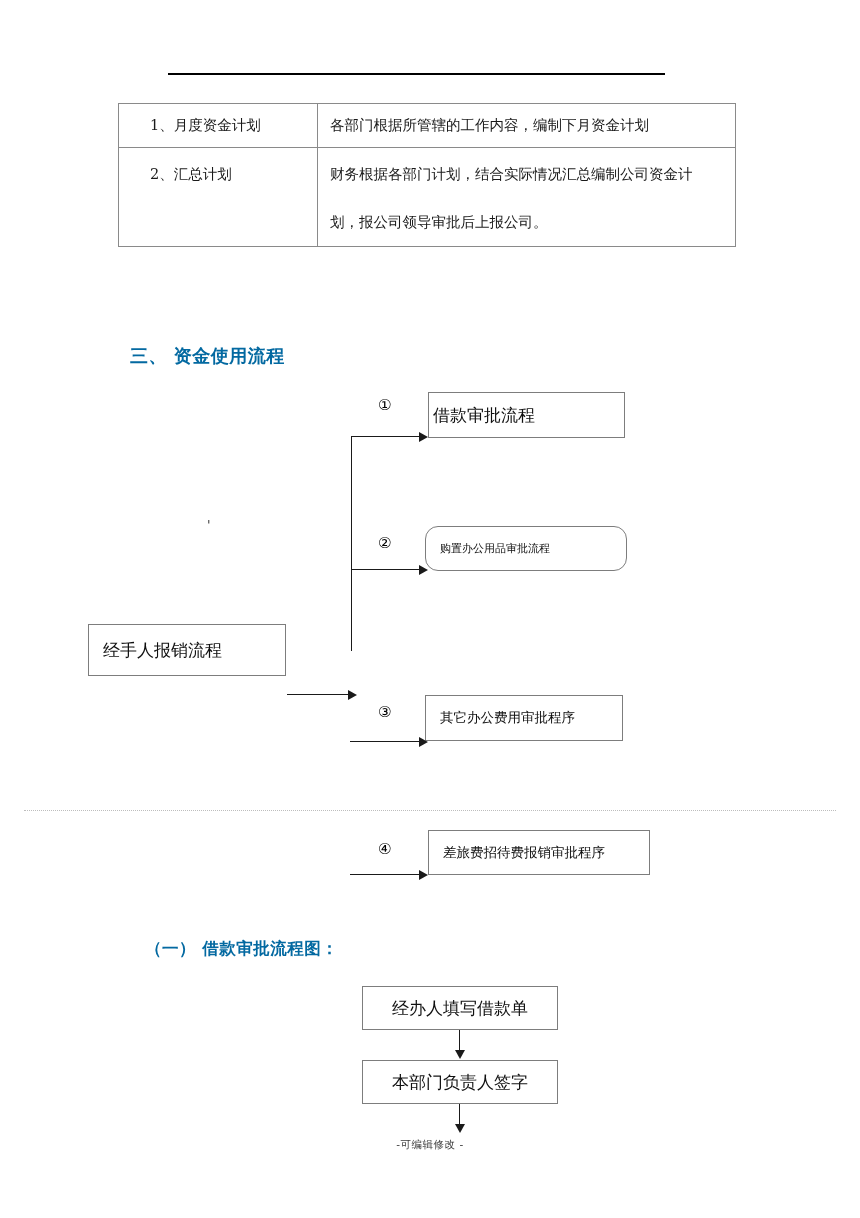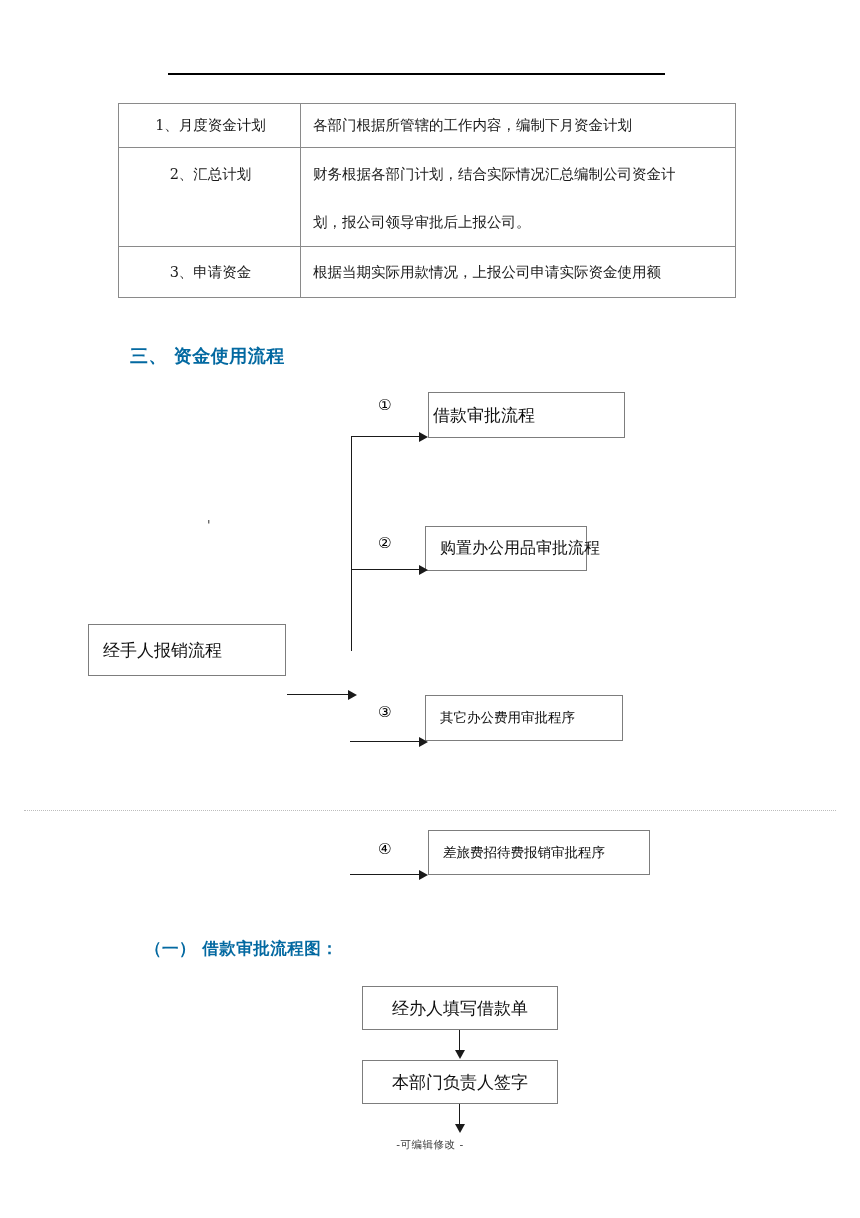--- a/index.html
+++ b/index.html
@@ -43,22 +43,21 @@
     border: 1px solid #8a8a8a;
     padding: 0 12px;
     font-family: "DejaVu Serif", "Liberation Serif", serif;
     font-size: 14.5px;
     line-height: 1.95;
     color: #1a1a1a;
     vertical-align: middle;
   }
   #plan-table td.label {
     width: 155px;
-    padding-left: 14px;
-    text-align: center;
+    padding-left: 31px;
   }
   #plan-table tr.r1 td { height: 43px; }
   #plan-table tr.r2 td { height: 86px; vertical-align: top; padding-top: 12px; }
   #plan-table tr.r3 td { height: 50px; }
   .cell-line { display: block; }
   .cell-line.second { margin-top: 20px; }
 
   
   .section-heading {
     font-family: "DejaVu Serif", "Liberation Serif", serif;
@@ -89,22 +88,22 @@
 
   #box-main {
     left: 88px; top: 624px; width: 198px; height: 52px;
     font-size: 17px; padding-left: 14px;
   }
   #box-1 {
     left: 428px; top: 392px; width: 197px; height: 46px;
     font-size: 17px; padding-left: 4px;
   }
   #box-2 {
-    left: 425px; top: 526px; width: 162px; height: 45px;
-    font-size: 16px; padding-left: 14px;
+    left: 425px; top: 526px; width: 202px; height: 45px;
+    font-size: 11px; padding-left: 14px; border-radius: 13px;
   }
   #box-3 {
     left: 425px; top: 695px; width: 198px; height: 46px;
     font-size: 13.5px; padding-left: 14px;
   }
   #box-4 {
     left: 428px; top: 830px; width: 222px; height: 45px;
     font-size: 13.5px; padding-left: 14px;
   }
   #box-a {
@@ -199,26 +198,20 @@
           <span class="cell-line">各部门根据所管辖的工作内容，编制下月资金计划</span>
         </td>
       </tr>
       <tr class="r2">
         <td class="label">2、汇总计划</td>
         <td>
           <span class="cell-line">财务根据各部门计划，结合实际情况汇总编制公司资金计</span>
           <span class="cell-line second">划，报公司领导审批后上报公司。</span>
         </td>
       </tr>
-      <tr class="r3">
-        <td class="label">3、申请资金</td>
-        <td>
-          <span class="cell-line">根据当期实际用款情况，上报公司申请实际资金使用额</span>
-        </td>
-      </tr>
     </tbody>
   </table>
 
   <div class="abs section-heading" id="heading-3">三、  资金使用流程</div>
 
   <div class="abs flow-box" id="box-1">借款审批流程</div>
   <div class="abs flow-box" id="box-2">购置办公用品审批流程</div>
   <div class="abs flow-box" id="box-3">其它办公费用审批程序</div>
   <div class="abs flow-box" id="box-4">差旅费招待费报销审批程序</div>
   <div class="abs flow-box" id="box-main">经手人报销流程</div>

